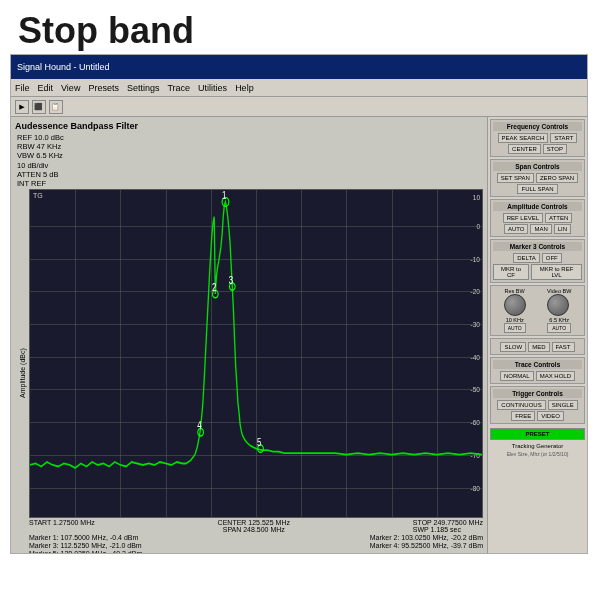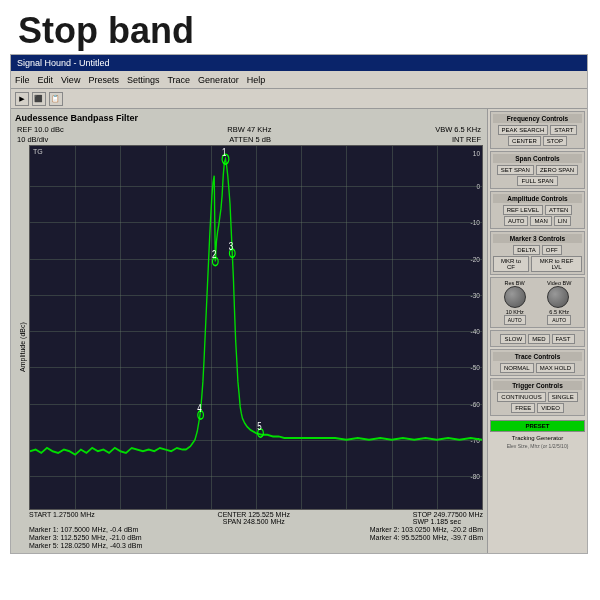--- a/index.html
+++ b/index.html
@@ -39,21 +39,21 @@
       font-size: 9px;
       color: #000;
       gap: 8px;
     }
 
     .title-bar {
       background: #0a246a;
       height: 16px;
       display: flex;
       align-items: center;
-      padding: 4px 6px;
+      padding: 12px 6px;
       font-size: 9px;
       color: white;
     }
 
     .toolbar {
       background: #d4d0c8;
       height: 20px;
       border-bottom: 1px solid #999;
       display: flex;
       align-items: center;
@@ -91,25 +91,26 @@
     .chart-header {
       text-align: left;
       font-size: 9px;
       font-weight: bold;
       color: #000;
       margin-bottom: 2px;
     }
 
     .chart-params {
       display: flex;
-      justify-content: space-between;
+      justify-content: flex-end;
       font-size: 7.5px;
       color: #000;
       margin-bottom: 1px;
       padding: 0 2px;
+      flex-direction: column;
     }
 
     .chart-wrapper {
       display: flex;
       flex: 1;
     }
 
     .y-axis-label {
       writing-mode: vertical-rl;
       transform: rotate(180deg);
@@ -300,21 +301,21 @@
     <span>Signal Hound - Untitled</span>
   </div>
 
   <div class="menu-bar">
     <span>File</span>
     <span>Edit</span>
     <span>View</span>
     <span>Presets</span>
     <span>Settings</span>
     <span>Trace</span>
-    <span>Generator</span>
+    <span>Utilities</span>
     <span>Help</span>
   </div>
 
   <div class="toolbar">
     <div class="toolbar-btn">▶</div>
     <div class="toolbar-btn">⬛</div>
     <div class="toolbar-btn">📋</div>
   </div>
 
   <div class="main-area">

